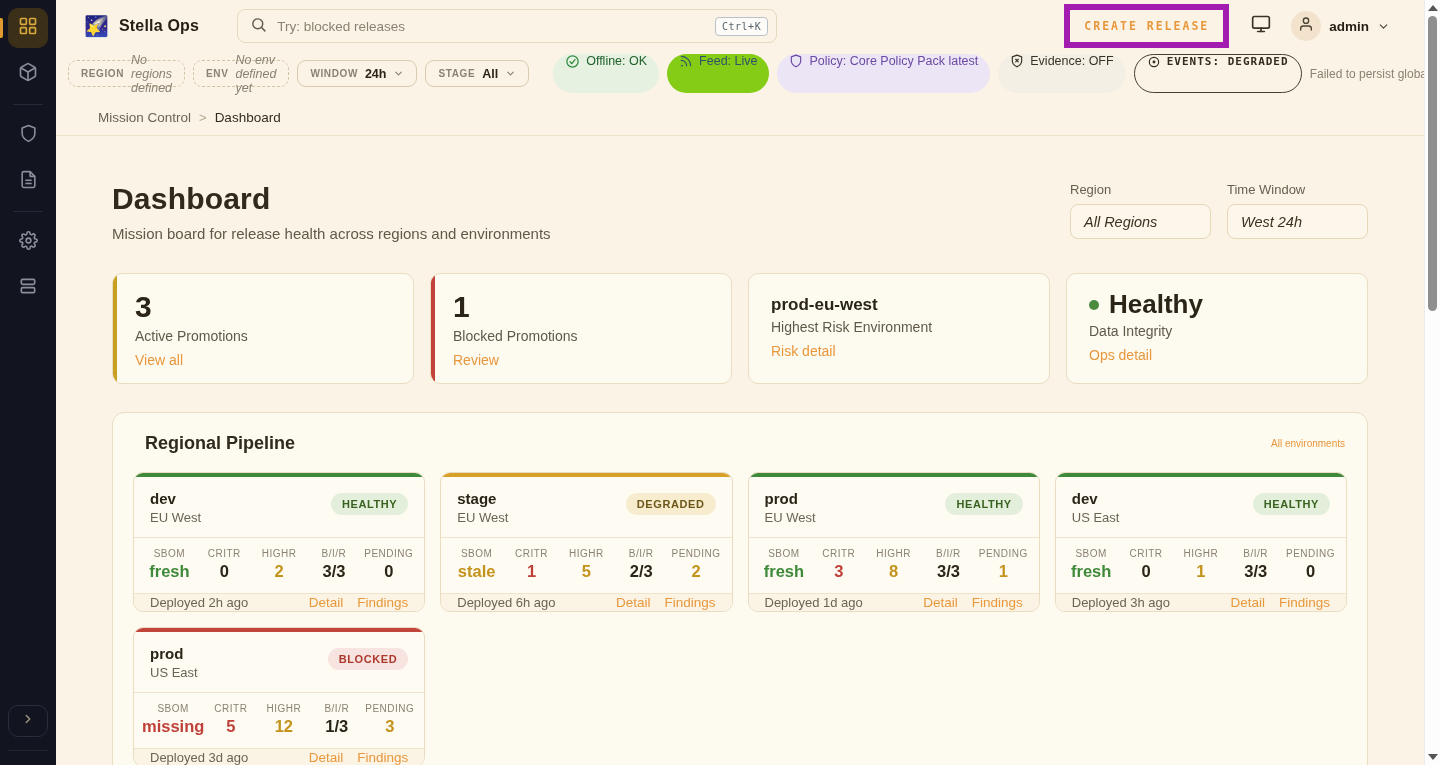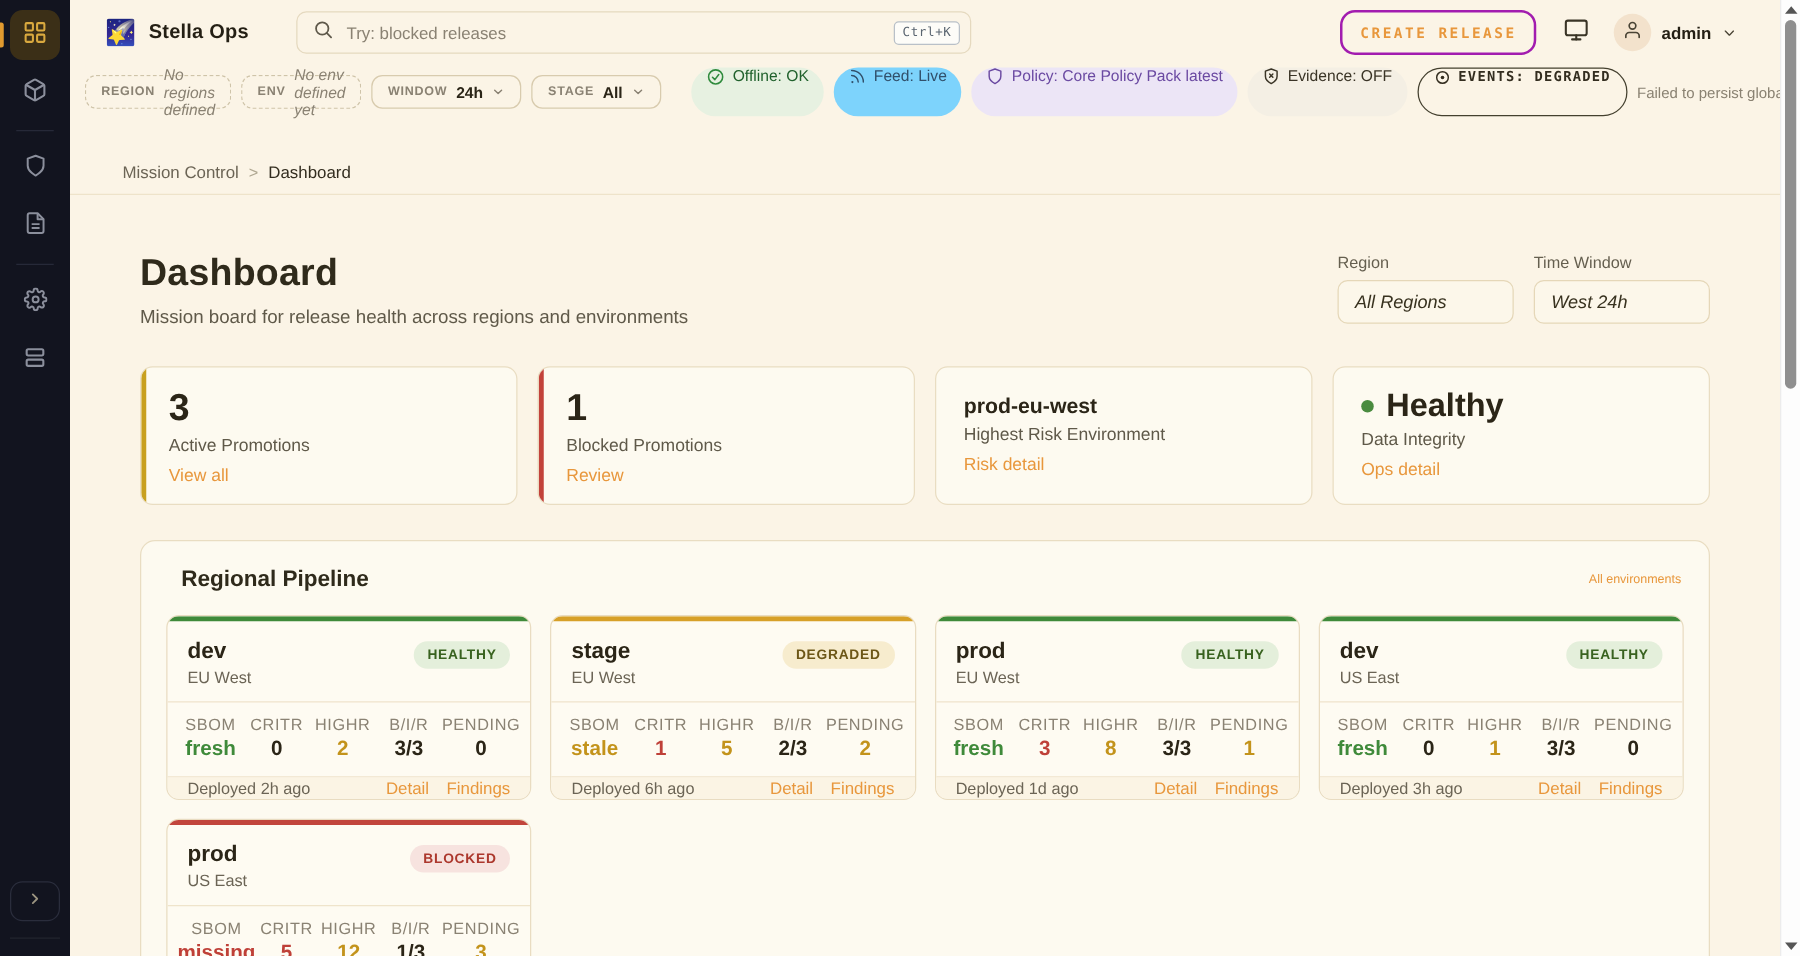--- a/index.html
+++ b/index.html
@@ -53,21 +53,21 @@
     font-family:"Liberation Sans", sans-serif; font-size:13.5px; color:#3a3426;
   }
   .searchbar input::placeholder { color:#8a8273; }
   .kbd {
     font-size:10px; color:#5a6570; background:#fdfcf8;
     border:1px solid #b9c0c8; border-radius:4px; padding:3px 6px; letter-spacing:.5px;
   }
   .topbar-spacer { flex:1; }
   .create-btn {
     font-size:11.5px; font-weight:700; letter-spacing:2px; color:#e8973c;
-    border:2px solid #a21caf; border-radius:12px; background:transparent;
+    border:6px solid #a21caf; border-radius:0; background:transparent;
     padding:9px 14px; cursor:pointer;
   }
   .monitor-btn { margin:0 20px 0 22px; color:#3a3426; cursor:pointer; display:flex; }
   .user-chip { display:flex; align-items:center; gap:8px; cursor:pointer; }
   .avatar {
     width:30px; height:30px; border-radius:50%; background:#f3e2cc;
     display:flex; align-items:center; justify-content:center; color:#4a4435;
   }
   .user-name { font-size:13.5px; font-weight:600; color:#241f14; }
   .user-chev { color:#4a4435; display:flex; }
@@ -86,33 +86,33 @@
   .filter-value { font-size:12.5px; font-weight:700; color:#2b2517; }
   .pill-chev { color:#8a8273; display:flex; }
   .ctx-div { width:1px; height:20px; background:#ddd2b8; margin:0 4px; }
   .status-pill {
     display:flex; align-items:flex-start; gap:6px; height:39px; padding:0 12px;
     border-radius:999px; font-size:12.5px; white-space:nowrap; cursor:pointer;
   }
   .status-pill svg { flex:none; }
   .pill-green  { background:#e7f1e1; color:#20612c; }
   .pill-green svg { color:#2f8b3d; }
-  .pill-blue   { background:#7dd3fc; color:#31506b; }
+  .pill-blue   { background:#84cc16; color:#31506b; }
   .pill-purple { background:#ece5f6; color:#6b4aa2; }
   .pill-neutral{ background:#f4efe4; color:#3a3426; }
   .pill-outline{
     background:transparent; border:1.5px solid #44402f; color:#332d1f;
     font-family:"DejaVu Sans Mono", monospace; font-size:11px; font-weight:700; letter-spacing:1px;
   }
   .ctx-notice { font-size:12px; color:#8a8272; white-space:nowrap; }
 
   
   .breadcrumb {
     display:flex; align-items:center; gap:8px; padding:7px 24px 10px 42px;
-    border-bottom:1px solid #eee3ca; flex:none; font-size:13.5px;margin-top:20px;
+    border-bottom:1px solid #eee3ca; flex:none; font-size:13.5px;
   }
   .bc-parent { color:#6b6455; cursor:pointer; }
   .bc-sep { color:#b0a892; font-size:13px; }
   .bc-current { color:#332d1f; font-weight:500; }
 
   
   .content { padding:46px 56px 0 56px; flex:1; }
   .title-row { display:flex; justify-content:space-between; align-items:flex-start; }
   .page-title { font-size:30px; font-weight:700; color:#2f2a1b; letter-spacing:.2px; }
   .page-subtitle { font-size:15px; color:#5f5949; margin-top:9px; }
@@ -153,35 +153,35 @@
   .pgrid { display:grid; grid-template-columns:repeat(4,1fr); gap:15px; }
   .pc {
     border:1px solid #e9dcc1; border-radius:10px; background:#fefbf2;
     overflow:hidden; display:flex; flex-direction:column;
   }
   .pc-accent { height:4px; background:#999; }
   .pc[data-tone="healthy"]  .pc-accent { background:#3f8a3a; }
   .pc[data-tone="degraded"] .pc-accent { background:#d7a028; }
   .pc[data-tone="blocked"]  .pc-accent { background:#c2453c; }
   .pc-head { display:flex; justify-content:space-between; align-items:flex-start; padding:13px 16px 12px; }
-  .pc-name { font-size:18px; font-weight:700; color:#2b2517; }
+  .pc-name { font-size:15px; font-weight:700; color:#2b2517; }
   .pc-region { font-size:13px; color:#6b6455; margin-top:3px; }
   .pc-badge {
     font-size:11px; font-weight:700; letter-spacing:.6px; border-radius:999px;
     padding:5px 11px; margin-top:3px;
   }
   .pc[data-tone="healthy"]  .pc-badge { background:#e4efdb; color:#38621f; }
   .pc[data-tone="degraded"] .pc-badge { background:#f7ecce; color:#6d5718; }
   .pc[data-tone="blocked"]  .pc-badge { background:#f7e3df; color:#ac382d; }
   .pc-stats {
     display:flex; border-top:1px solid #efe4cb; border-bottom:1px solid #efe4cb;
     padding:10px 8px 12px;
   }
   .stat { flex:1; text-align:center; }
-  .stat-label { font-size:13px; letter-spacing:.5px; color:#8a8273; }
+  .stat-label { font-size:10px; letter-spacing:.5px; color:#8a8273; }
   .sv { font-size:16.5px; font-weight:700; margin-top:3px; }
   .sv[data-tone="dark"]  { color:#2b2517; }
   .sv[data-tone="green"] { color:#3f8a3a; }
   .sv[data-tone="amber"] { color:#c3931b; }
   .sv[data-tone="red"]   { color:#bf4038; }
   .pc-foot {
     display:flex; justify-content:space-between; align-items:center;
     padding:1px 16px; background:#fbf4e4;
   }
   .pc-deployed { font-size:13px; color:#6b6455; }

